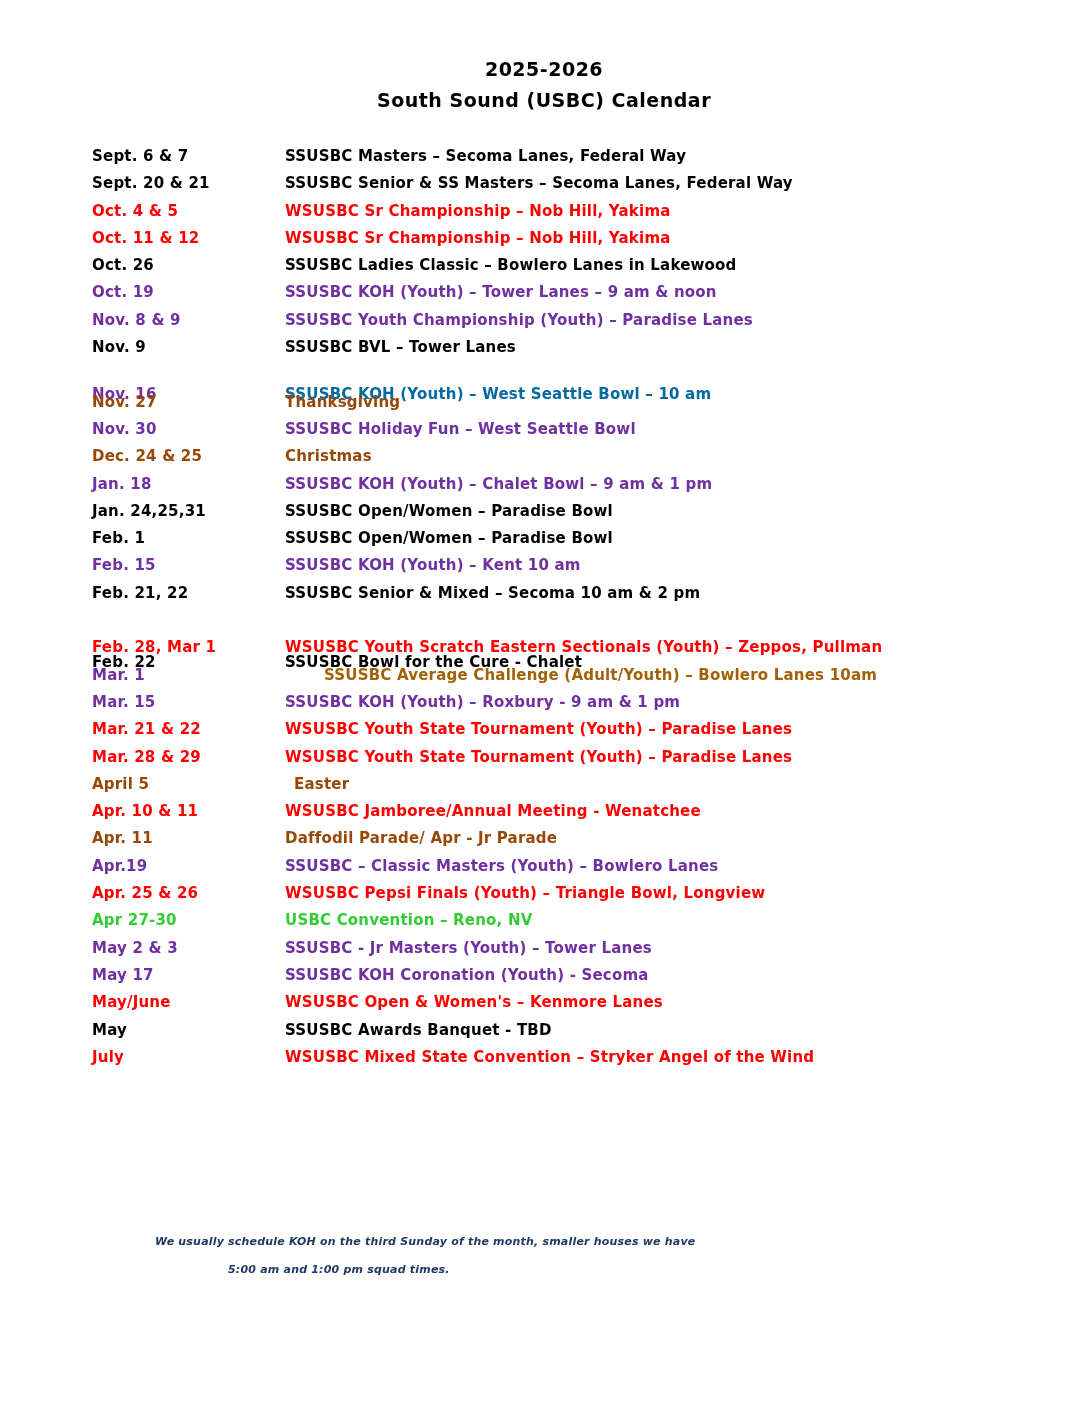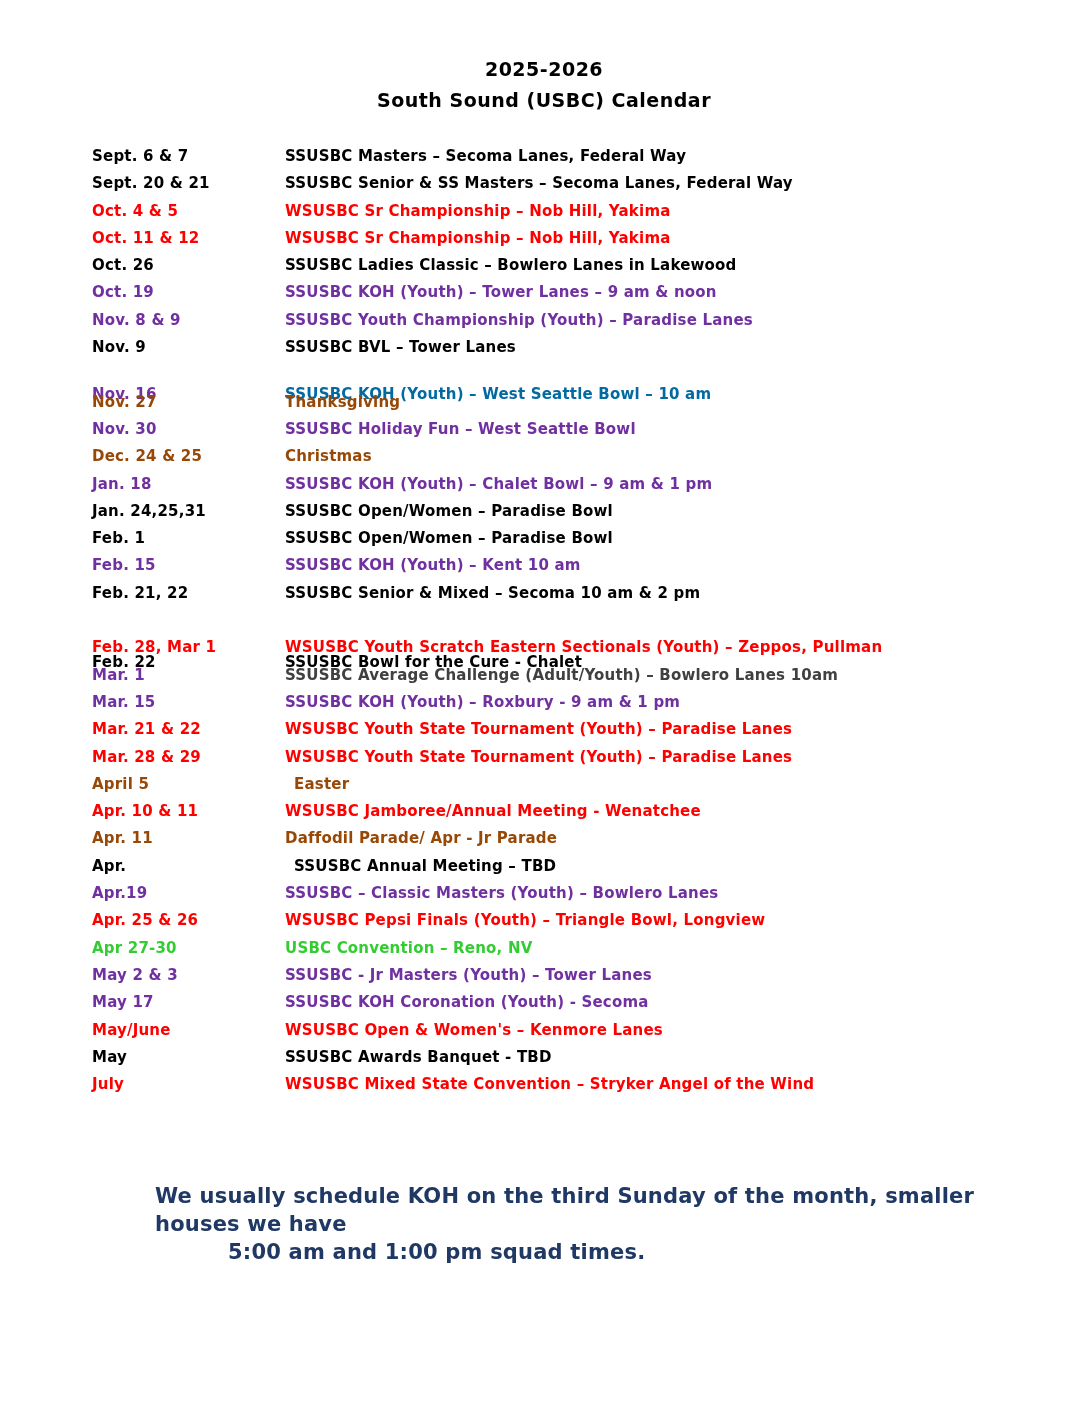--- a/index.html
+++ b/index.html
@@ -39,26 +39,27 @@
     white-space: nowrap;
   }
   .date {
     flex: 0 0 193px;
     width: 193px;
   }
   .event { flex: 1 1 auto; }
   .event.indent { padding-left: 9px; }
   .footer {
     position: absolute;
-    top: 1182px;
+    top: 1228px;
     left: 155px;
     width: 860px;
-    font-size: 21px;
+    font-size: 11px;
     line-height: 28px;
     letter-spacing: 0.2px;
+    font-style: italic;
   }
   .footer .line2 { padding-left: 73px; }
 </style>
 </head>
 <body>
 
 <div class="page">
 
   <div class="titles">
     <div>2025-2026</div>
@@ -137,21 +138,21 @@
       <div class="row">
         <span class="date" style="color: rgb(0, 0, 0); margin-top: 42px;">Feb. 22</span>
         <span class="event" style="color: rgb(0, 0, 0);">SSUSBC Bowl for the Cure - Chalet</span>
       </div>
       <div class="row">
         <span class="date" style="color: rgb(255, 0, 0);">Feb. 28, Mar 1</span>
         <span class="event" style="color: rgb(255, 0, 0);">WSUSBC Youth Scratch Eastern Sectionals (Youth) – Zeppos, Pullman</span>
       </div>
       <div class="row">
         <span class="date" style="color: rgb(112, 48, 160);">Mar. 1</span>
-        <span class="event" style="color: #404040;">SSUSBC Average Challenge (Adult/Youth) – Bowlero Lanes 10am</span>
+        <span class="event" style="color: #a16207; margin-left: 39px;">SSUSBC Average Challenge (Adult/Youth) – Bowlero Lanes 10am</span>
       </div>
       <div class="row">
         <span class="date" style="color: rgb(112, 48, 160);">Mar. 15</span>
         <span class="event" style="color: rgb(112, 48, 160);">SSUSBC KOH (Youth) – Roxbury - 9 am &amp; 1 pm</span>
       </div>
       <div class="row">
         <span class="date" style="color: rgb(255, 0, 0);">Mar. 21 &amp; 22</span>
         <span class="event" style="color: rgb(255, 0, 0);">WSUSBC Youth State Tournament (Youth) – Paradise Lanes</span>
       </div>
       <div class="row">
@@ -162,24 +163,20 @@
         <span class="date" style="color: rgb(151, 72, 6);">April 5</span>
         <span class="event indent" style="color: rgb(151, 72, 6);">Easter</span>
       </div>
       <div class="row">
         <span class="date" style="color: rgb(255, 0, 0);">Apr. 10 &amp; 11</span>
         <span class="event" style="color: rgb(255, 0, 0);">WSUSBC Jamboree/Annual Meeting - Wenatchee</span>
       </div>
       <div class="row">
         <span class="date" style="color: rgb(151, 72, 6);">Apr. 11</span>
         <span class="event" style="color: rgb(151, 72, 6);">Daffodil Parade/ Apr - Jr Parade</span>
-      </div>
-      <div class="row">
-        <span class="date" style="color: rgb(0, 0, 0);">Apr.</span>
-        <span class="event indent" style="color: rgb(0, 0, 0);">SSUSBC Annual Meeting – TBD</span>
       </div>
       <div class="row">
         <span class="date" style="color: rgb(112, 48, 160);">Apr.19</span>
         <span class="event" style="color: rgb(112, 48, 160);">SSUSBC – Classic Masters (Youth) – Bowlero Lanes</span>
       </div>
       <div class="row">
         <span class="date" style="color: rgb(255, 0, 0);">Apr. 25 &amp; 26</span>
         <span class="event" style="color: rgb(255, 0, 0);">WSUSBC Pepsi Finals (Youth) – Triangle Bowl, Longview</span>
       </div>
       <div class="row">

